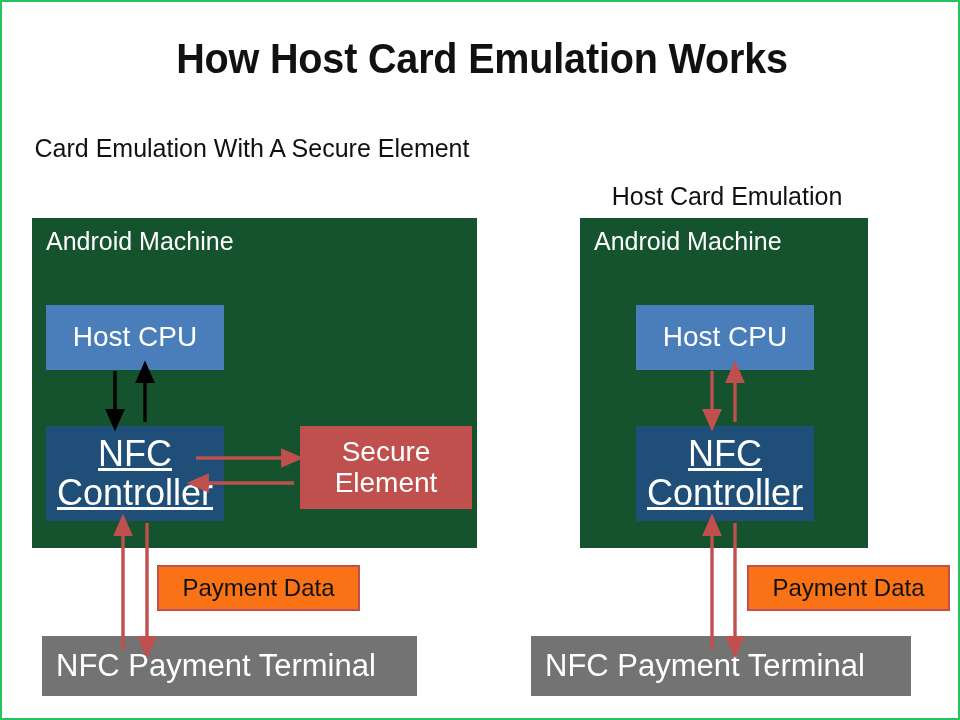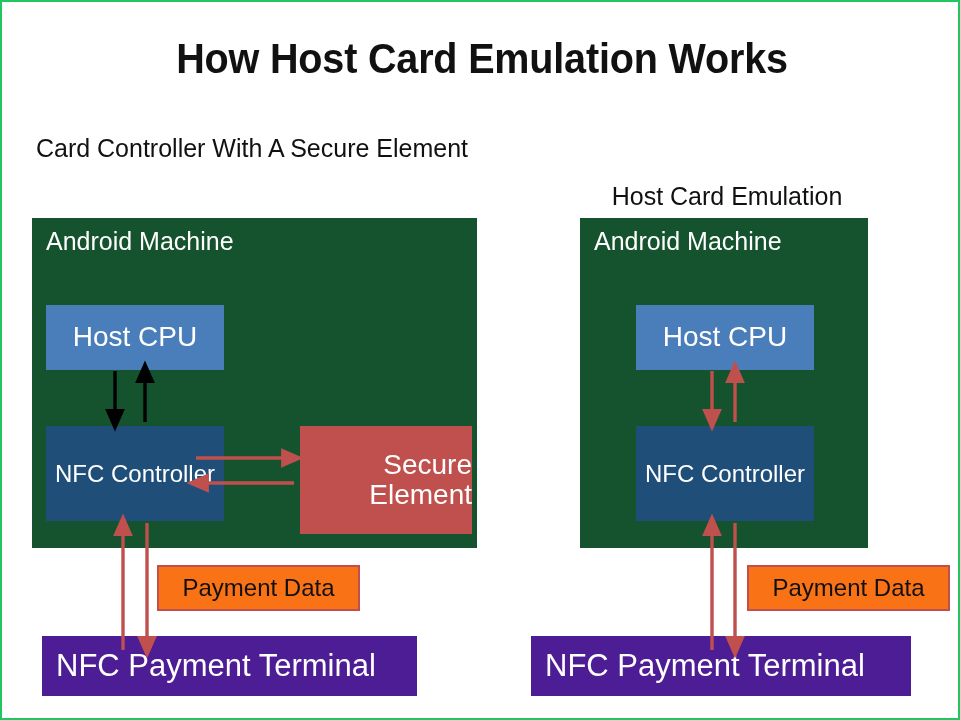--- a/index.html
+++ b/index.html
@@ -64,43 +64,43 @@
     font-family: "Liberation Sans", sans-serif;
     white-space: nowrap;
   }
 
   
   .box {
     position: absolute;
     display: flex;
     align-items: center;
     justify-content: center;
-    text-align: right;
+    text-align: center;
     color: #ffffff;
     font-family: "Liberation Sans", sans-serif;
     line-height: 1.08;
     box-sizing: border-box;
   }
   .box-host-cpu       { background: #4A7EBB; font-size: 28px; }
-  .box-nfc-controller { background: #1F4E79; font-size: 24px; }
+  .box-nfc-controller { background: #1F4E79; font-size: 36px; text-decoration: underline; }
   .box-secure-element { background: #C0504D; font-size: 28px; }
 
   
   #host-cpu-left       { left: 14px;  top: 87px;  width: 178px; height: 65px; }
   #nfc-controller-left { left: 14px;  top: 208px; width: 178px; height: 95px; }
-  #secure-element-left { left: 268px; top: 208px; width: 172px; height: 108px; }
+  #secure-element-left { left: 268px; top: 208px; width: 172px; height: 83px; }
 
   
   #host-cpu-right       { left: 56px; top: 87px;  width: 178px; height: 65px; }
   #nfc-controller-right { left: 56px; top: 208px; width: 178px; height: 95px; }
 
   
   .terminal {
     position: absolute;
-    background: #4c1d95;
+    background: #737373;
     color: #ffffff;
     display: flex;
     align-items: center;
     font-size: 31px;
     padding-left: 14px;
     box-sizing: border-box;
     font-family: "Liberation Sans", sans-serif;
   }
   #terminal-left  { left: 40px;  top: 634px; width: 375px; height: 60px; }
   #terminal-right { left: 529px; top: 634px; width: 380px; height: 60px; }
@@ -131,21 +131,21 @@
     pointer-events: none;
   }
 </style>
 </head>
 <body>
 
 <div id="slide">
 
   <div class="slide-title">How Host Card Emulation Works</div>
 
-  <div class="caption" id="caption-left">Card Controller With A Secure Element</div>
+  <div class="caption" id="caption-left">Card Emulation With A Secure Element</div>
 
   <div class="machine-panel" id="panel-left">
     <div class="machine-label">Android Machine</div>
 
     <div class="box box-host-cpu" id="host-cpu-left">Host CPU</div>
 
     <div class="box box-nfc-controller" id="nfc-controller-left">NFC Controller</div>
 
     <div class="box box-secure-element" id="secure-element-left">Secure Element</div>
   </div>

